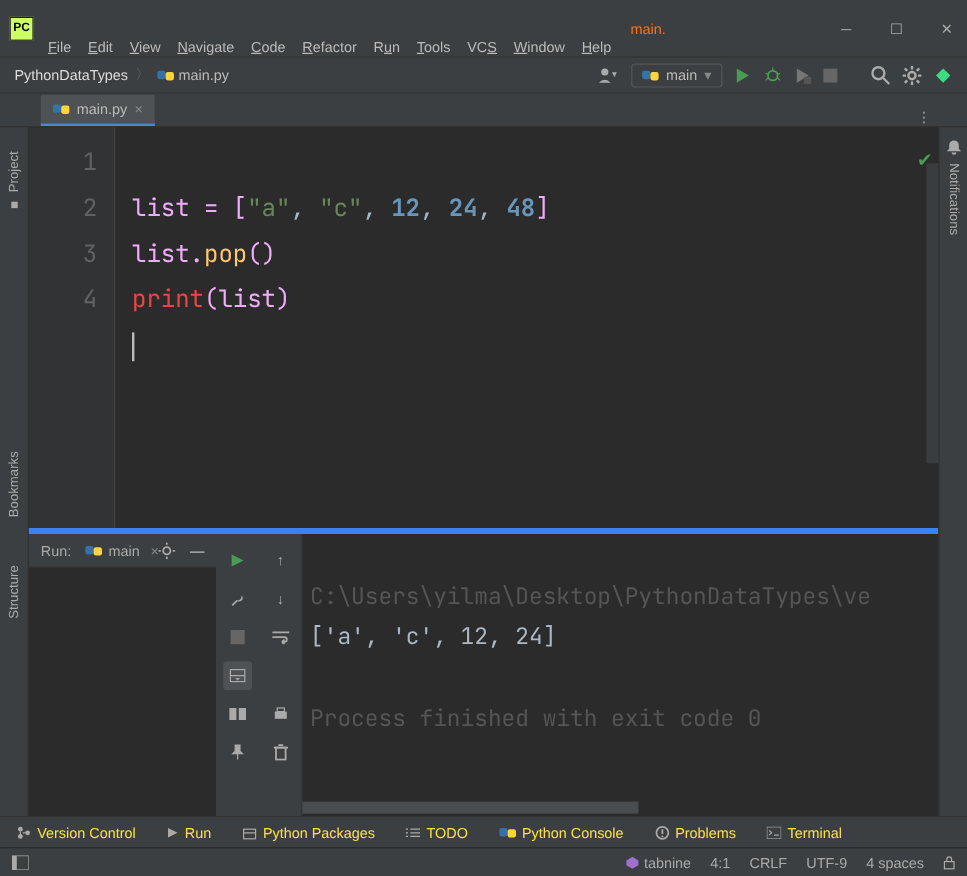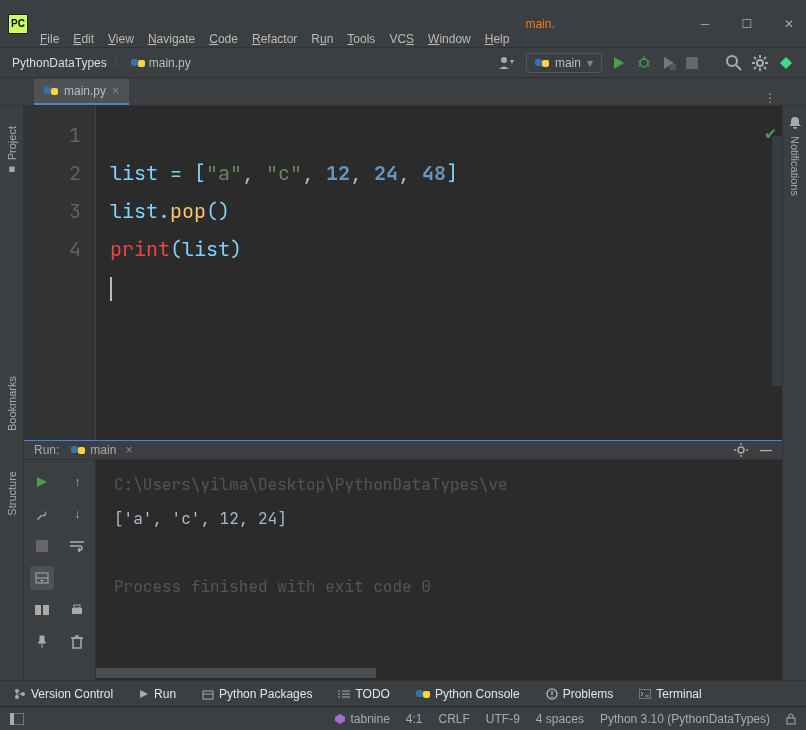--- a/index.html
+++ b/index.html
@@ -107,35 +107,35 @@
 }
 .code-area {
   flex: 1;
   font-family: "JetBrains Mono","Consolas",monospace;
   font-size: 20px;
   padding: 10px 0 0 14px;
   line-height: 38px;
   white-space: pre;
   position: relative;
 }
-.tok-id { color: #7dd3fc; }
+.tok-id { color: #f0abfc; }
 .tok-str { color: #6a8759; }
 .tok-num { color: #6897bb; font-weight: bold; }
 .tok-fn { color: #ffc66d; }
 .tok-builtin { color: #ef4444; }
 .tok-op { color: #a9b7c6; }
 .caret { display: inline-block; width: 2px; height: 24px; background: #bbb; vertical-align: middle; }
 .checkmark { position: absolute; right: 6px; top: 8px; color: #499c54; font-size: 18px; }
 .scroll-indicator { position: absolute; right: 0; top: 30px; width: 10px; height: 250px; background: #3a3d3f; }
 .run-panel {
   height: 240px;
   background: #2b2b2b;
   display: flex;
-  flex-direction: column;
-  border-top: 1px solid #3b82f6;
+  flex-direction: row;
+  border-top: 5px solid #3b82f6;
 }
 .run-header {
   height: 28px;
   background: #3c3f41;
   display: flex;
   align-items: center;
   padding: 0 10px;
   color: #aaa;
   border-bottom: 1px solid #323232;
 }
@@ -151,39 +151,40 @@
   align-items: center;
   justify-items: center;
   padding: 6px 0;
   border-right: 1px solid #323232;
 }
 .run-toolbar .tbtn { width:24px; height:24px; display:flex; align-items:center; justify-content:center; color:#aaa; cursor:pointer; }
 .run-toolbar .tbtn.green { color:#499c54; }
 .console {
   flex: 1;
   font-family: "JetBrains Mono","Consolas",monospace;
-  font-size: 16px;
-  padding: 8px 18px;
+  font-size: 19px;
+  padding: 8px 6px;
   line-height: 34px;
   color: #a9b7c6;
   white-space: pre;
   position: relative;
+  margin-top: 27px;
 }
 .console .dim { color: #555; }
 .bottom-toolwindows {
   height: 26px;
   background: #3c3f41;
   display: flex;
   align-items: center;
   padding: 0 14px;
   gap: 26px;
   border-top: 1px solid #323232;
   font-size:12px;
 }
-.bottom-toolwindows .tw { display: flex; align-items: center; gap: 5px; cursor: pointer; color:#e5e5e5; }
+.bottom-toolwindows .tw { display: flex; align-items: center; gap: 5px; cursor: pointer; color:#fde047; }
 .statusbar {
   height: 24px;
   background: #3c3f41;
   display: flex;
   align-items: center;
   padding: 0 10px;
   gap: 16px;
   border-top: 1px solid #282828;
   color:#aaa;
   font-size:12px;
@@ -525,20 +526,19 @@
   <span style="display:flex;align-items:center;gap:4px;">
       <svg width="12" height="12">
         <polygon points="6,1 11,4 11,8 6,11 1,8 1,4" fill="#a070d0"></polygon>
       </svg>
       <span>tabnine</span>
     </span>
   <span>4:1</span>
   <span>CRLF</span>
   <span>UTF-9</span>
   <span>4 spaces</span>
-  <span>Python 3.10 (PythonDataTypes)</span>
   <span class="icon">
       <svg width="10" height="12">
         <rect x="1" y="5" width="8" height="6" fill="none" stroke="#aaa"></rect>
         <path d="M3 5V3a2 2 0 0 1 4 0v2" fill="none" stroke="#aaa"></path>
       </svg>
     </span>
 </div>
 
 </body></html>

